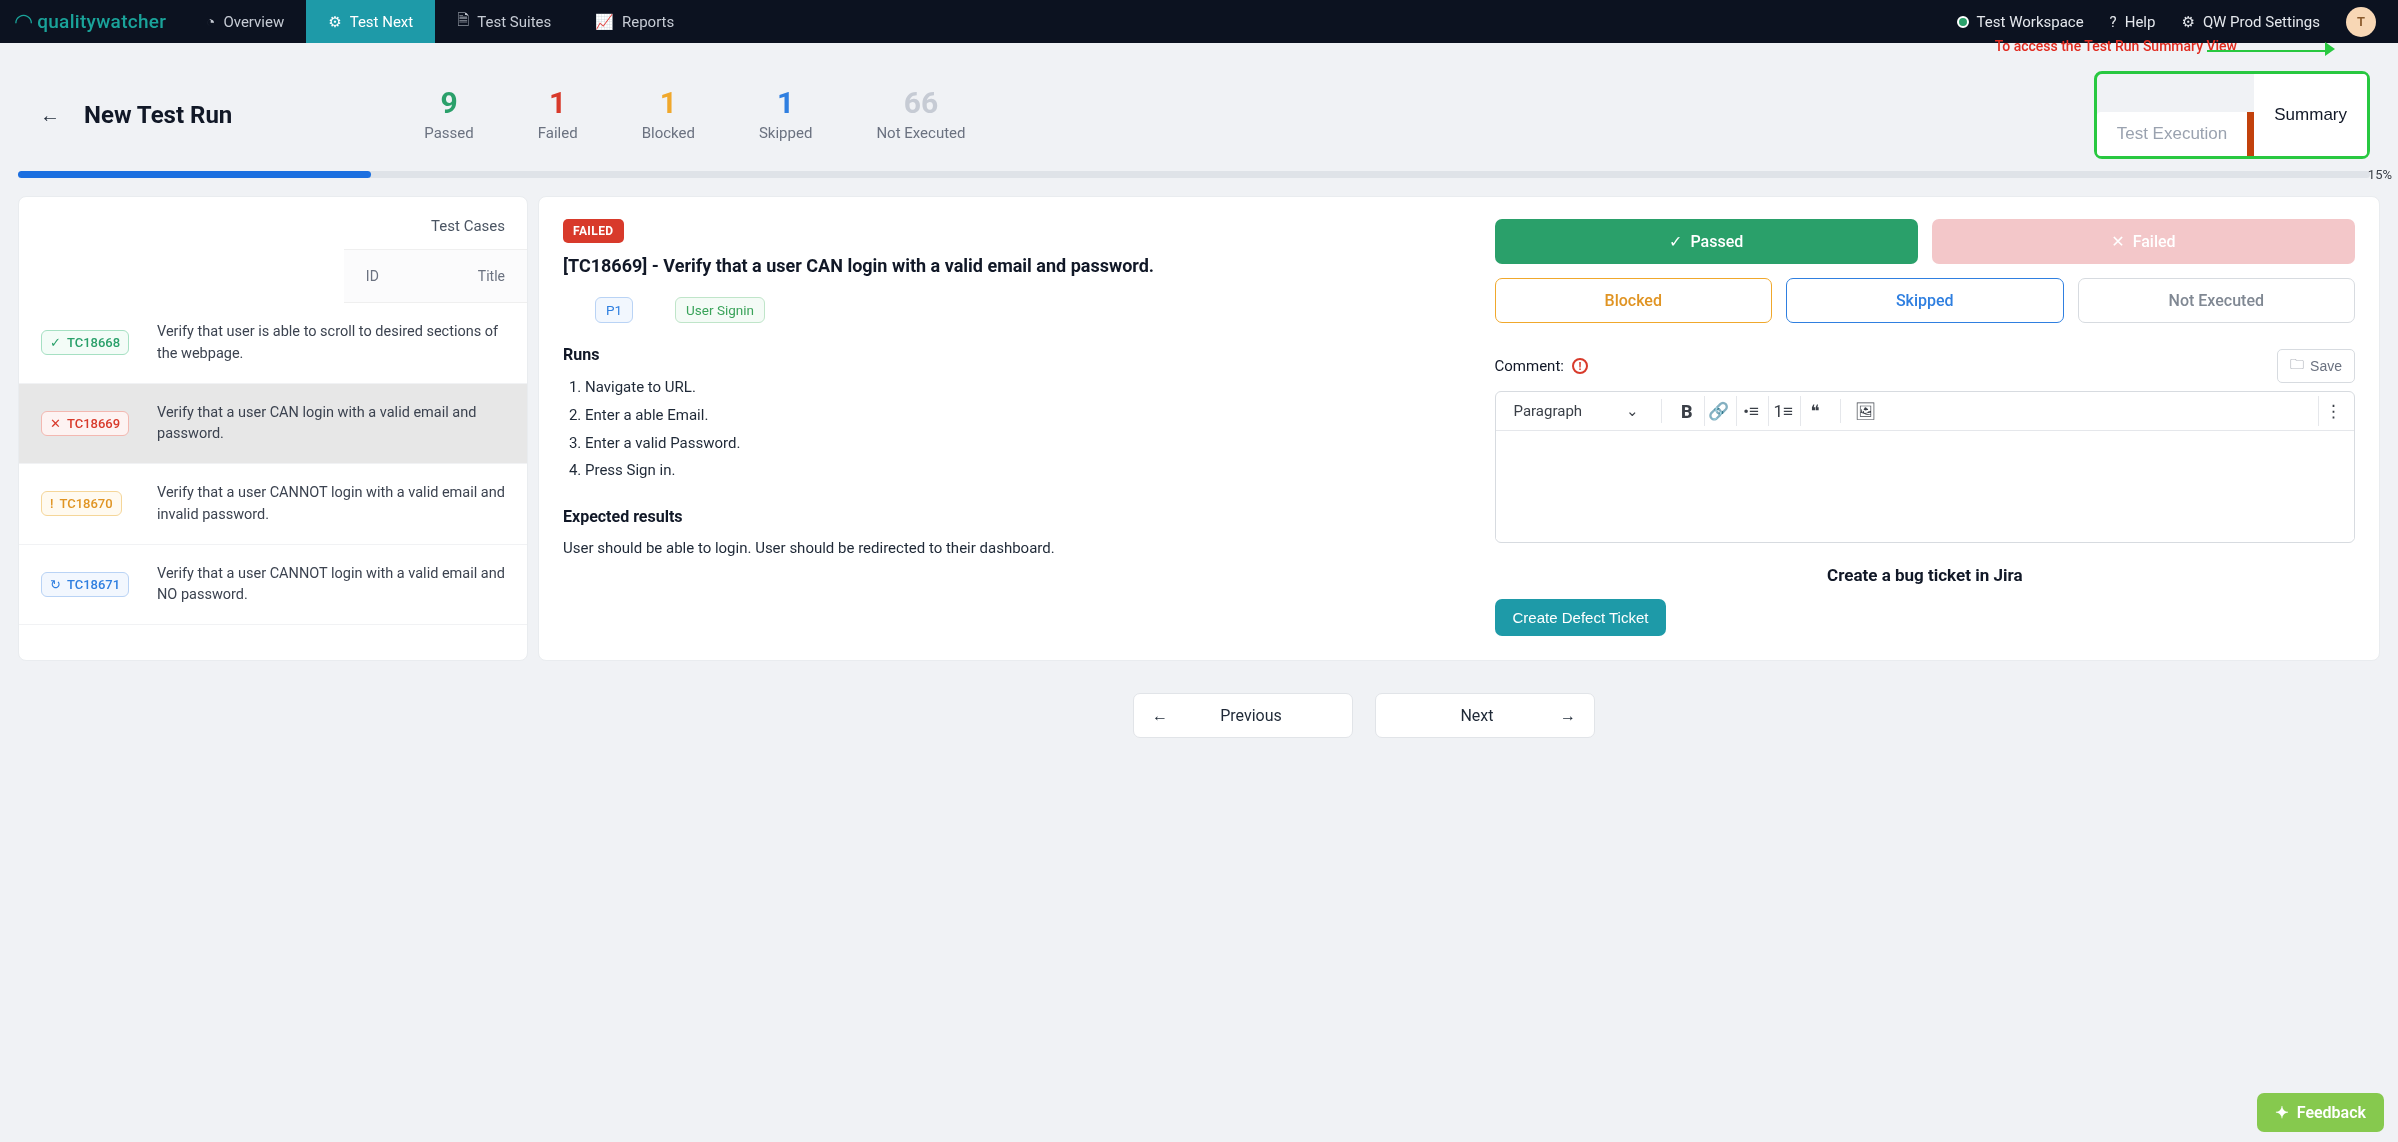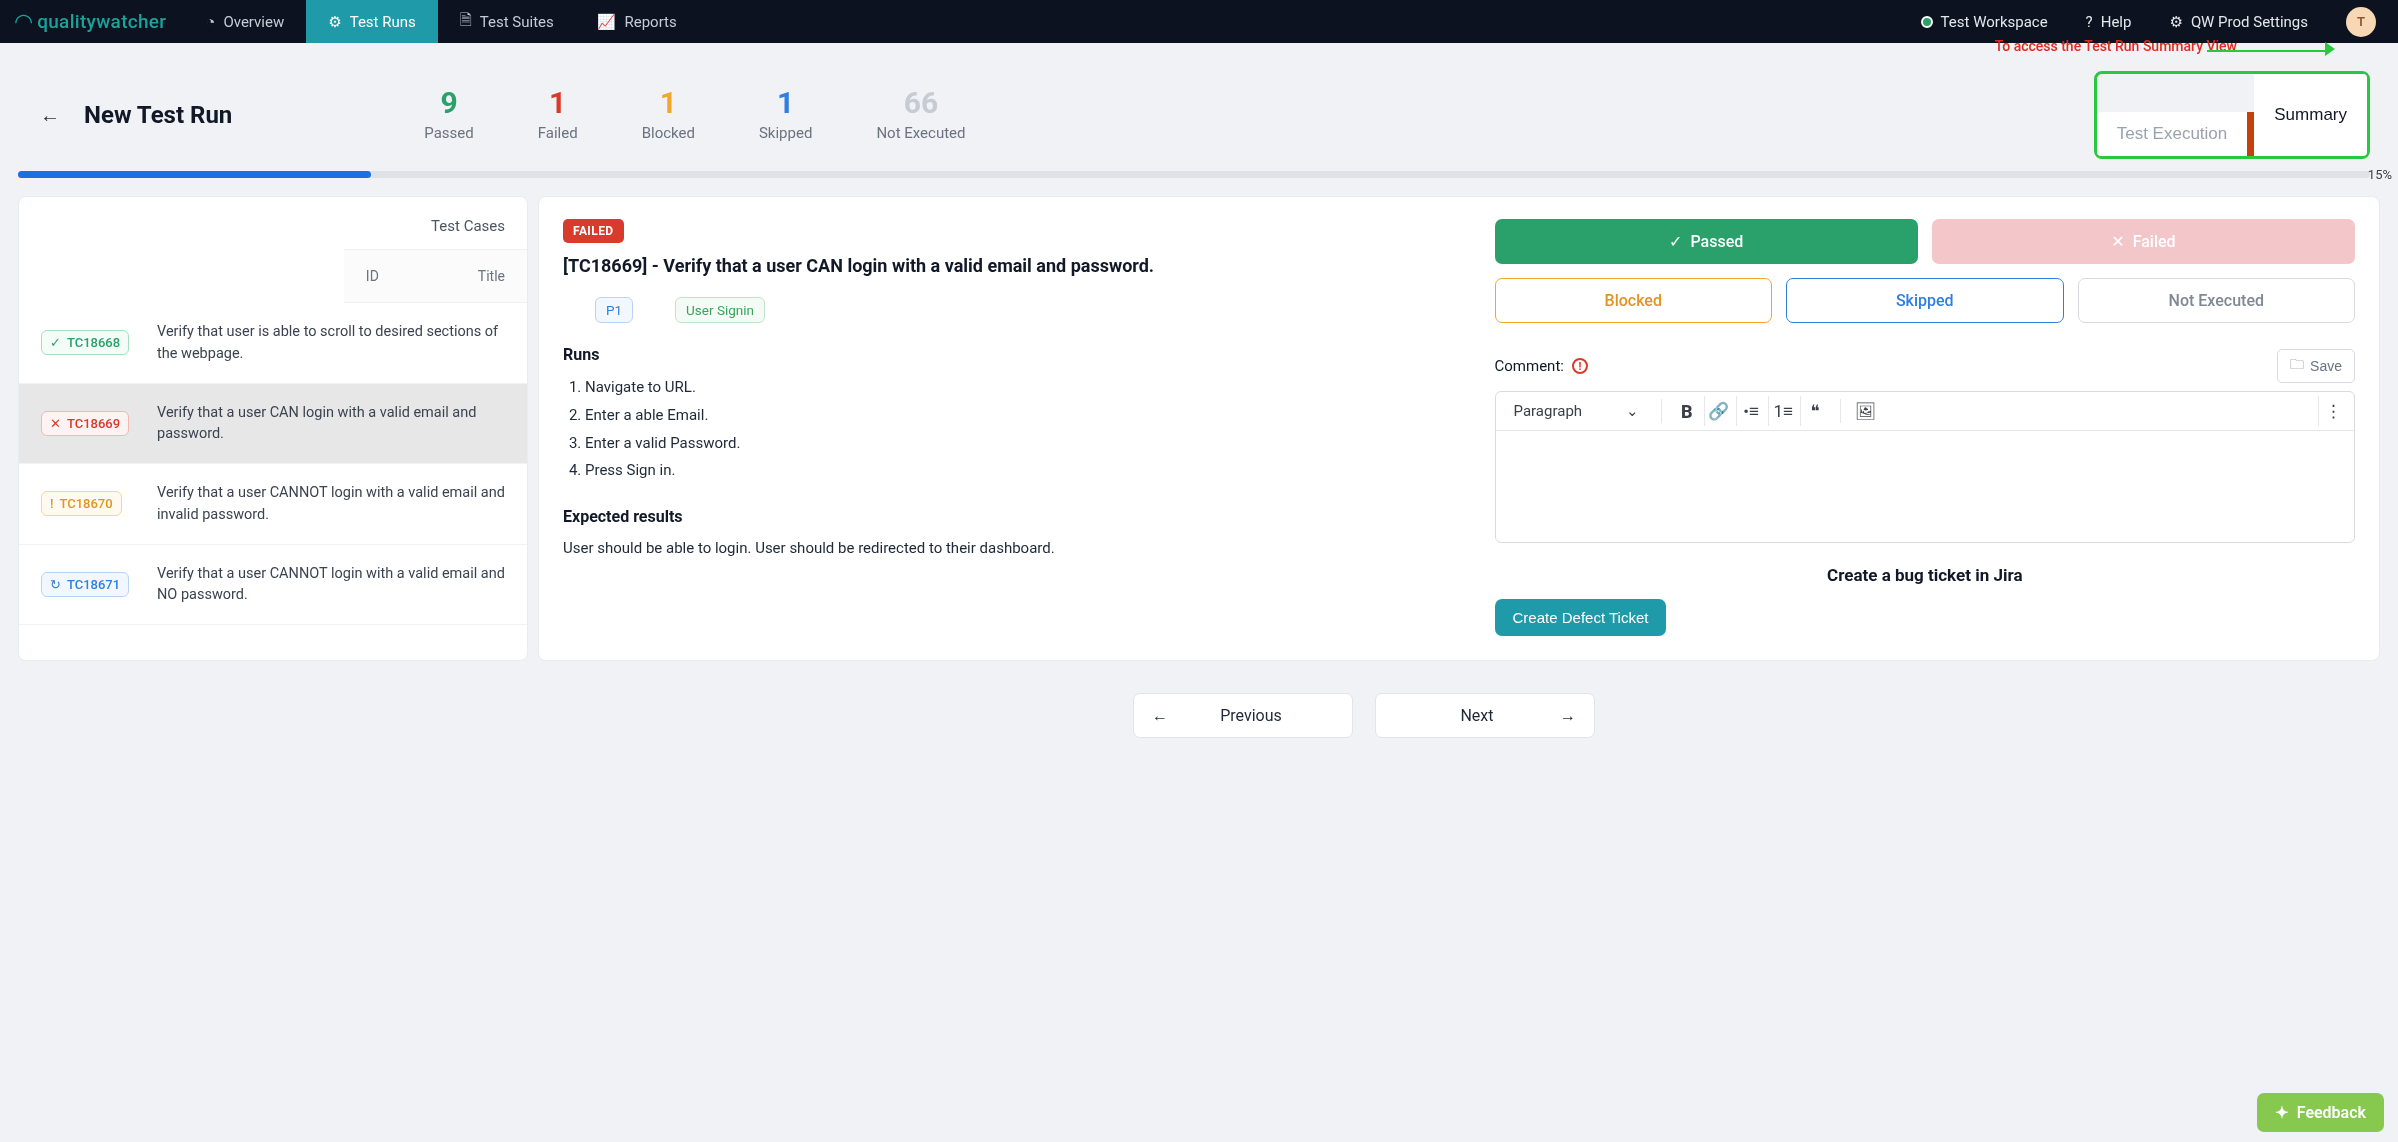--- a/index.html
+++ b/index.html
@@ -27,21 +27,21 @@
   .logo-text { font-size: 19px; color:#1aa39a; font-weight:500; letter-spacing:.3px;}
   .nav-tabs { display:flex; height:100%; }
   .nav-tab {
     display:flex; align-items:center; gap:8px;
     padding: 0 22px; height:100%;
     color:#c6cbd4; cursor:pointer;
     font-size:15px;
   }
   .nav-tab.active { background:#1e9aa8; color:#fff; }
   .nav-spacer { flex:1; }
-  .nav-right { display:flex; align-items:center; gap:38px; padding-right:10px;}
+  .nav-right { display:flex; align-items:center; gap:26px; padding-right:10px;}
   .nav-right-item { display:flex; align-items:center; gap:8px; color:#e4e7ec; font-size:15px; cursor:pointer;}
   .avatar {
     width:30px; height:30px; border-radius:50%;
     background:#f8d7b5; color:#8a5a2b;
     display:flex; align-items:center; justify-content:center;
     font-weight:600; font-size:13px;
   }
   .ws-dot { width:12px;height:12px;border-radius:50%;background:#2aa06a;border:2px solid #fff;}
 
   
@@ -214,21 +214,21 @@
     <span class="logo-mark">◠</span>
     <span class="logo-text">qualitywatcher</span>
   </div>
   <div class="nav-tabs">
     <div class="nav-tab">
       <span>◔</span>
       <span>Overview</span>
     </div>
     <div class="nav-tab active">
       <span>⚙</span>
-      <span>Test Runs</span>
+      <span>Test Next</span>
     </div>
     <div class="nav-tab">
       <span>🗎</span>
       <span>Test Suites</span>
     </div>
     <div class="nav-tab">
       <span>📈</span>
       <span>Reports</span>
     </div>
   </div>

